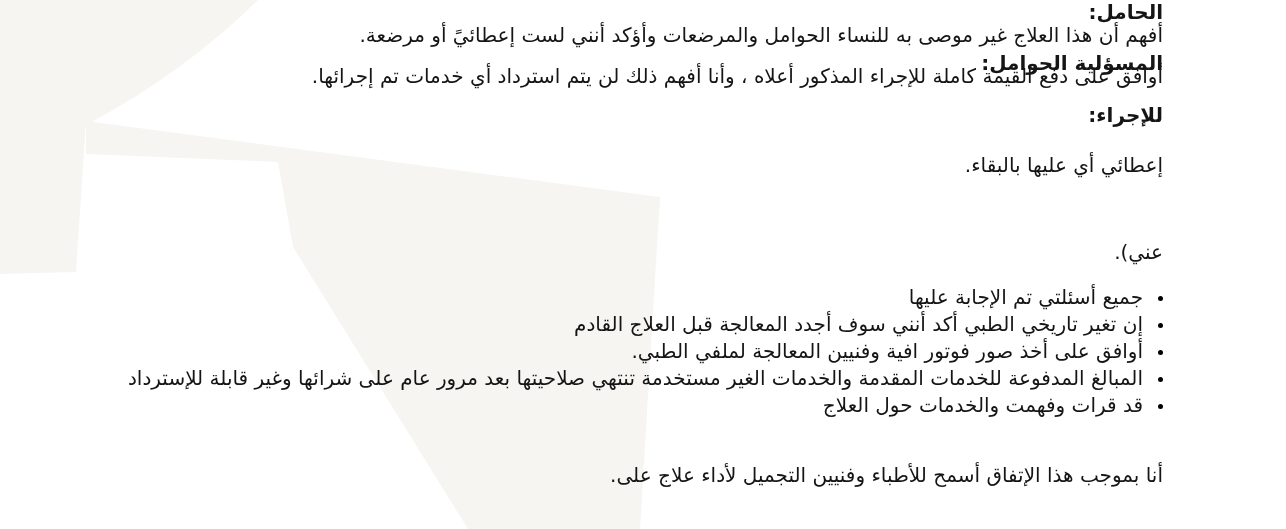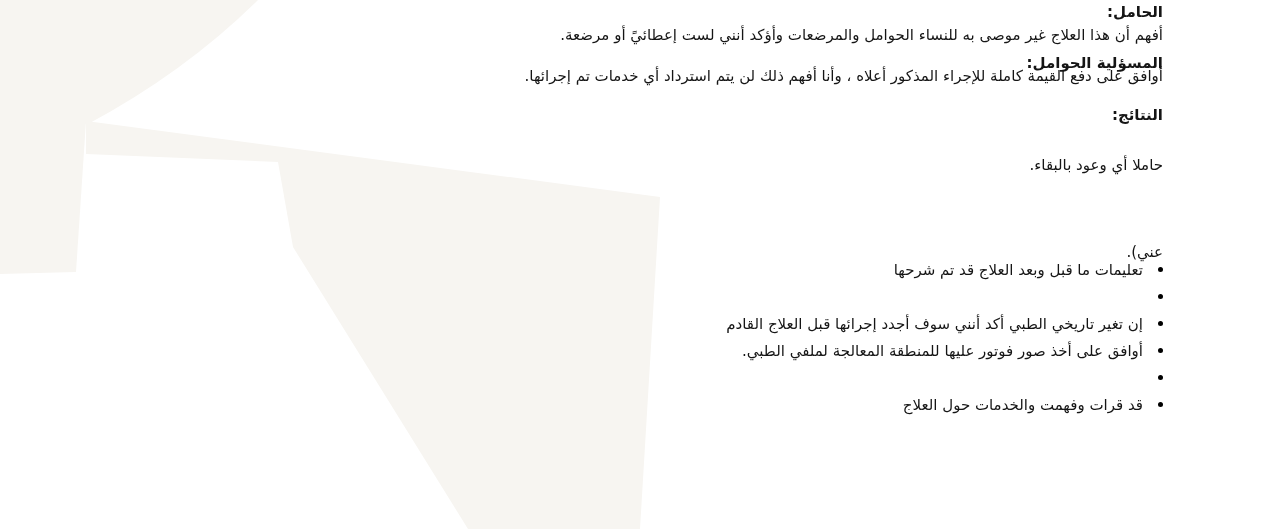--- a/index.html
+++ b/index.html
@@ -29,21 +29,21 @@
   }
   .content {
     position: absolute;
     inset: 0;
     direction: rtl;
   }
   .line {
     position: absolute;
     right: 123px;
     white-space: nowrap;
-    font-size: 15px;
+    font-size: 20px;
     line-height: 22px;
     text-align: left;
     direction: rtl;
     unicode-bidi: embed;
   }
   .heading {
     font-weight: bold;
   }
   .bullet .dot {
     display: inline-block;
@@ -69,47 +69,45 @@
   <div class="content">
 
     <div class="line heading" style="top:1px">الحامل:</div>
 
     <div class="line" style="top:24px">أفهم أن هذا العلاج غير موصى به للنساء الحوامل والمرضعات وأؤكد أنني لست إعطائيً أو مرضعة.</div>
 
     <div class="line heading" style="top:52px">المسؤلية الحوامل:</div>
 
     <div class="line" style="top:65px">أوافق على دفع القيمة كاملة للإجراء المذكور أعلاه ، وأنا أفهم ذلك لن يتم استرداد أي خدمات تم إجرائها.</div>
 
-    <div class="line heading" style="top:104px">النتائج:</div>
+    <div class="line heading" style="top:104px">للإجراء:</div>
 
 
-    <div class="line" style="top:154px">حاملا أي وعود بالبقاء.</div>
+    <div class="line" style="top:154px">إعطائي أي عليها بالبقاء.</div>
 
 
     <div class="line" style="top:241px">عني).</div>
 
-    <div class="line bullet" style="top:259px">
-      <span class="dot"></span><span>تعليمات ما قبل وبعد العلاج قد تم شرحها</span>
-    </div>
 
     <div class="line bullet" style="top:286px">
-      <span class="dot"></span>
+      <span class="dot"></span><span>جميع أسئلتي تم الإجابة عليها</span>
     </div>
 
     <div class="line bullet" style="top:313px">
-      <span class="dot"></span><span>إن تغير تاريخي الطبي أكد أنني سوف أجدد إجرائها قبل العلاج القادم</span>
+      <span class="dot"></span><span>إن تغير تاريخي الطبي أكد أنني سوف أجدد المعالجة قبل العلاج القادم</span>
     </div>
 
     <div class="line bullet" style="top:340px">
-      <span class="dot"></span><span>أوافق على أخذ صور فوتور عليها للمنطقة المعالجة لملفي الطبي.</span>
+      <span class="dot"></span><span>أوافق على أخذ صور فوتور افية وفنيين المعالجة لملفي الطبي.</span>
     </div>
 
     <div class="line bullet" style="top:367px">
-      <span class="dot"></span>
+      <span class="dot"></span><span>المبالغ المدفوعة للخدمات المقدمة والخدمات الغير مستخدمة تنتهي صلاحيتها بعد مرور عام على شرائها وغير قابلة للإسترداد</span>
     </div>
 
     <div class="line bullet" style="top:394px">
       <span class="dot"></span><span>قد قرات وفهمت والخدمات حول العلاج</span>
     </div>
 
+    <div class="line" style="top:464px">أنا بموجب هذا الإتفاق أسمح للأطباء وفنيين التجميل لأداء علاج على.</div>
 
   </div>
 </div>
 
 </body></html>

